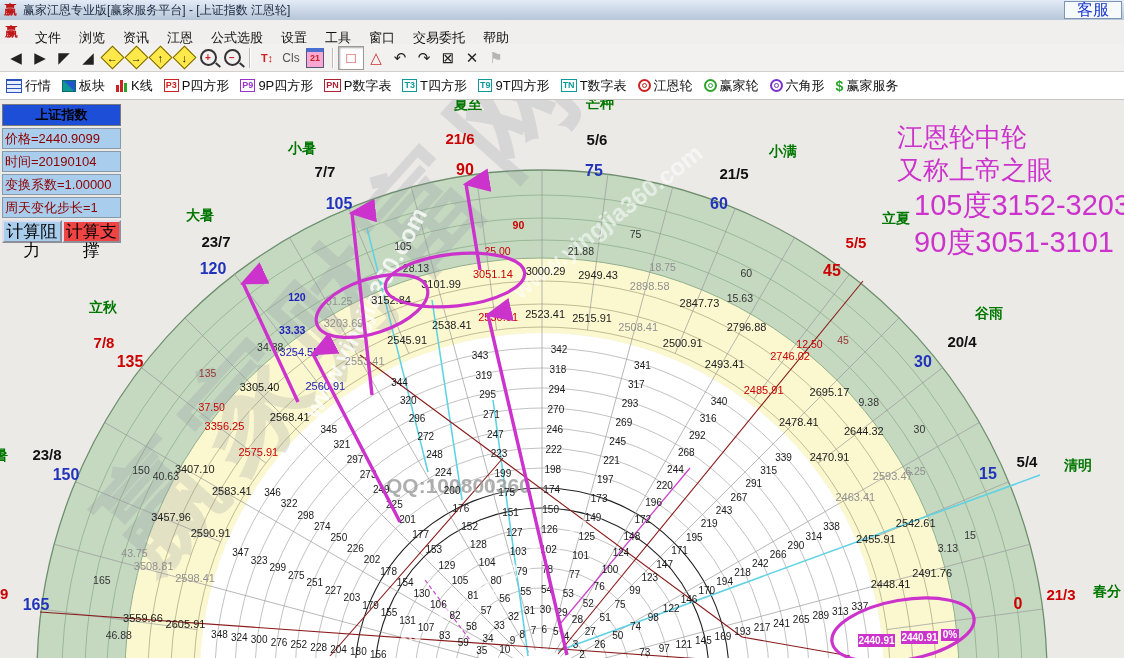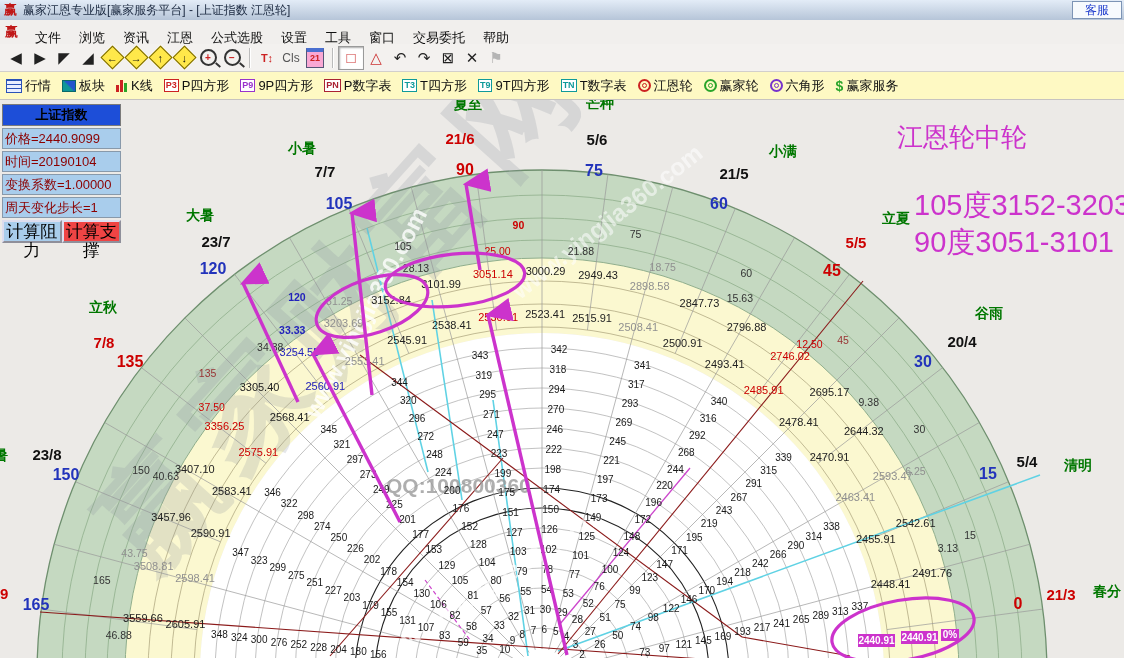--- a/index.html
+++ b/index.html
@@ -4,41 +4,41 @@
 <style>
   html,body{margin:0;padding:0;background:#888;}
   #app{position:relative;width:1124px;height:658px;overflow:hidden;background:#eceae7;
        font-family:"Liberation Sans","DejaVu Sans",sans-serif;}
   
   #titlebar{position:absolute;left:0;top:0;width:1124px;height:20px;z-index:20;
     background:linear-gradient(#e3ecf7,#b6c5d8);border-bottom:1px solid #8fa3bb;
     display:flex;align-items:center;font-size:12px;color:#1b2940;}
   #titlebar .logo{color:#c01818;font-weight:bold;font-size:13px;margin:0 6px 0 4px;}
   #kefu{position:absolute;right:2px;top:1px;height:16px;padding:0 12px;background:#f7fafd;
-    border:1px solid #7d94b5;color:#1b39cc;font-size:12px;line-height:16px;}
+    border:1px solid #7d94b5;color:#1b39cc;font-size:16px;line-height:16px;}
   #menubar{position:absolute;left:0;top:20px;width:1124px;height:24px;z-index:20;background:#f1efed;
     border-bottom:1px solid #d2cfcc;display:flex;align-items:center;font-size:13px;color:#111;}
   #menubar .logo{color:#c01818;font-weight:bold;margin:0 8px 0 5px;}
   .menu-item{padding:0 9px;margin-top:12px;}
   #toolbar1{position:absolute;left:0;top:44px;width:1124px;height:28px;z-index:20;background:#f3f1ef;
     border-bottom:1px solid #d2cfcc;display:flex;align-items:center;padding-left:4px;box-sizing:border-box;}
   .t1{width:24px;height:22px;display:flex;align-items:center;justify-content:center;
       font-size:15px;color:#222;position:relative;}
   .t1.sel{background:#fff;border:1px solid #9a9a9a;box-shadow:inset 1px 1px 2px #aaa;}
   .t1 .dia{width:15px;height:15px;background:#ffe84a;border:1px solid #7a6a00;transform:rotate(45deg);
       display:flex;align-items:center;justify-content:center;}
   .t1 .dia span{transform:rotate(-45deg);font-size:11px;color:#111;font-weight:bold;}
   .t1 .mag{width:13px;height:13px;border:2px solid #333;border-radius:50%;position:relative;
       font-size:10px;font-weight:bold;color:#c22;display:flex;align-items:center;justify-content:center;}
   .t1 .mag:after{content:"";position:absolute;width:6px;height:2px;background:#333;
       right:-6px;bottom:-2px;transform:rotate(40deg);}
   .t1 .cal{width:16px;height:15px;border:1px solid #557;background:#f9a8d4;font-size:9px;font-weight:bold;
       color:#c22;text-align:center;line-height:13px;border-top:4px solid #4a6fd0;}
   .sep1{width:1px;height:20px;background:#bbb;margin:0 5px;box-shadow:1px 0 0 #fff;}
-  #toolbar2{position:absolute;left:0;top:72px;width:1124px;height:28px;z-index:20;background:#fef9c3;
+  #toolbar2{position:absolute;left:0;top:72px;width:1124px;height:28px;z-index:20;background:#ffffff;
     border-bottom:1px solid #c6c3c0;display:flex;align-items:center;font-size:13px;color:#111;padding-left:6px;box-sizing:border-box;}
   .t2{display:flex;align-items:center;margin-right:11px;}
   .t2 .bx{font-size:9px;font-weight:bold;border:1px solid;padding:0 1px;background:#fff;margin-right:3px;line-height:11px;}
   .t2 .ring{width:13px;height:13px;border-radius:50%;border:2px solid;box-sizing:border-box;margin-right:3px;
      display:flex;align-items:center;justify-content:center;}
   .t2 .ring i{width:5px;height:5px;border-radius:50%;border:1.5px solid;box-sizing:border-box;}
   .t2 .grid{width:14px;height:12px;margin-right:3px;border:1px solid #2a52b8;
      background:linear-gradient(#fff 0,#fff 100%),repeating-linear-gradient(90deg,#2a52b8 0 1px,#dce6ff 1px 4px);
      background:repeating-linear-gradient(#2a52b8 0 1px,#e8eeff 1px 4px),#e8eeff;}
   .t2 .blocks{width:14px;height:12px;margin-right:3px;
@@ -567,15 +567,16 @@
       <line x1="400" y1="522" x2="313" y2="354" stroke="#cc33cc" stroke-width="3.4" marker-end="url(#ah)"></line>
       <rect x="858" y="634" width="37" height="13" fill="#cc33cc"></rect>
       <text x="876.5" y="644" font-size="10" fill="#ffffff" text-anchor="middle" font-weight="bold">2440.91</text>
       <rect x="901" y="631" width="37" height="13" fill="#cc33cc"></rect>
       <text x="919.5" y="641" font-size="10" fill="#ffffff" text-anchor="middle" font-weight="bold">2440.91</text>
       <rect x="941" y="629" width="18" height="12" fill="#cc33cc"></rect>
       <text x="950" y="638" font-size="10" fill="#ffffff" text-anchor="middle" font-weight="bold">0%</text>
     </svg>
 
 <div class="anno-line" style="left: 897px; top: 120px; font-size: 26px; color: rgb(204, 51, 204);">江恩轮中轮</div>
+    <div class="anno-line" style="left: 897px; top: 153px; font-size: 26px; color: rgb(204, 51, 204);">又称上帝之眼</div>
     <div class="anno-line" style="left: 914px; top: 186px; font-size: 29px; color: rgb(204, 51, 204);">105度3152-3203</div>
     <div class="anno-line" style="left: 914px; top: 223px; font-size: 29px; color: rgb(204, 51, 204);">90度3051-3101</div>
   </div>
 
 </body></html>

